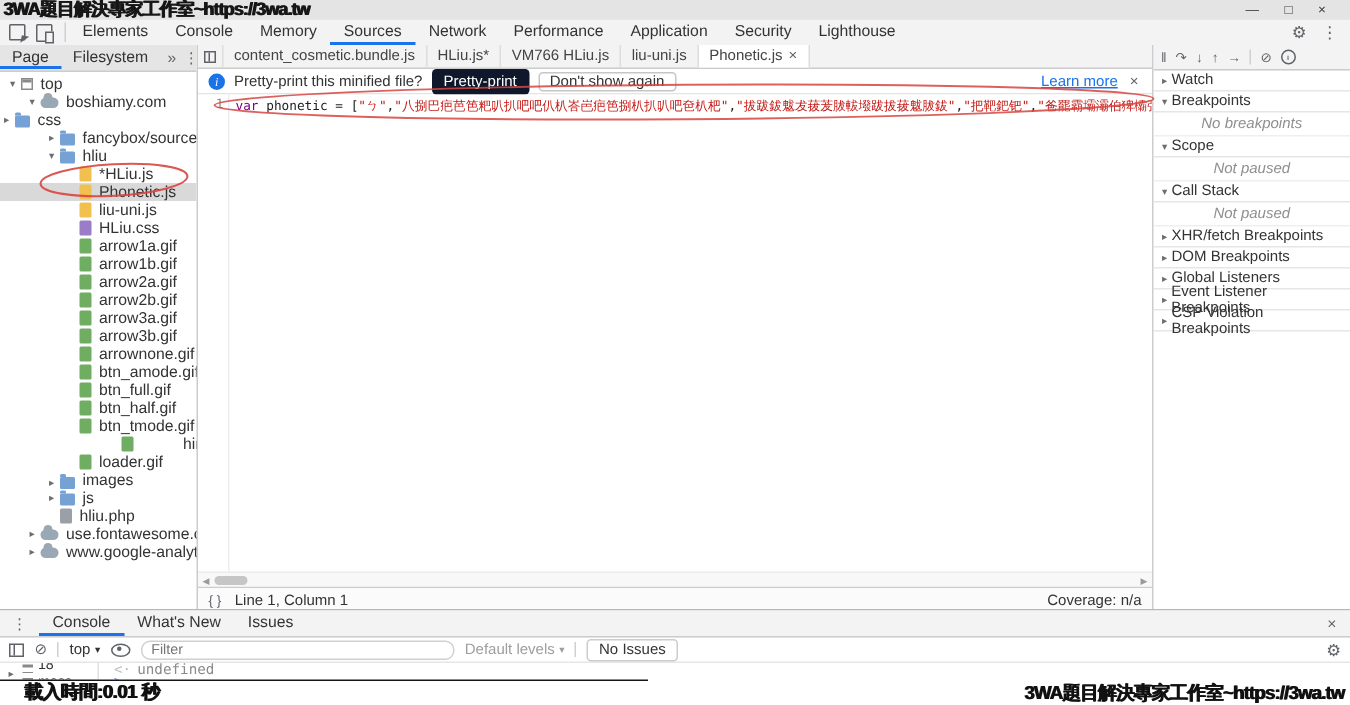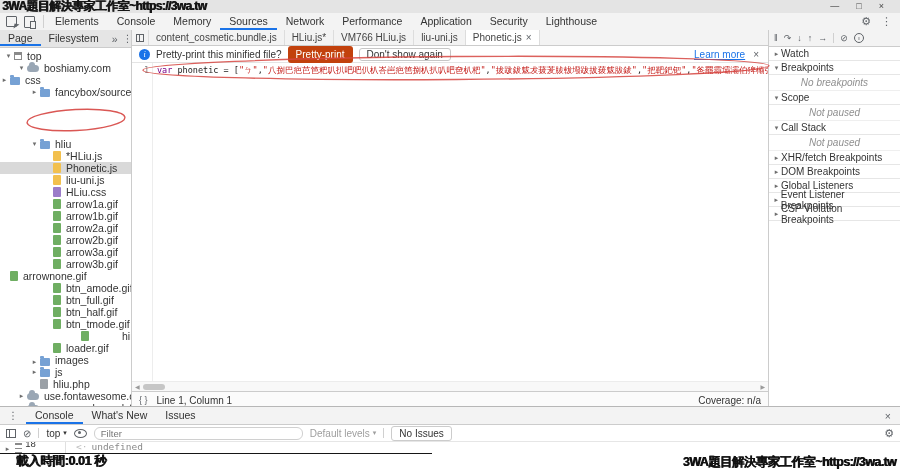--- a/index.html
+++ b/index.html
@@ -54,21 +54,21 @@
   .src-tabs{height:15px;background:#f3f3f3;border-bottom:1px solid #ccc;display:flex;align-items:stretch;font-size:10px;color:#444;}
   .navigator-btn{width:16px;display:flex;align-items:center;justify-content:center;border-right:1px solid #ddd;color:#5f6368;}
   .nav-glyph{width:8px;height:8px;border:1px solid #5f6368;position:relative;box-sizing:border-box;}
   .nav-glyph::before{content:"";position:absolute;left:2px;top:0;bottom:0;width:1px;background:#5f6368;}
   .src-tab{display:flex;align-items:center;gap:4px;padding:0 7px;border-right:1px solid #ddd;white-space:nowrap;}
   .src-tab.active{background:#fff;}
   .tab-close{color:#5f6368;}
   .infobar{height:17px;background:#fff;border-bottom:1px solid #e4e4e4;display:flex;align-items:center;gap:6px;padding:0 7px;font-size:10px;box-sizing:border-box;}
   .info-icon{width:11px;height:11px;flex:none;border-radius:50%;background:#1a73e8;color:#fff;font-size:8px;
              display:flex;align-items:center;justify-content:center;font-style:italic;font-family:"Liberation Serif",serif;}
-  .pp-btn{background:#c2410c;color:#fff;border-radius:3px;padding:3px 8px;}
+  .pp-btn{background:#0f172a;color:#fff;border-radius:3px;padding:3px 8px;}
   .ds-btn{border:1px solid #c6c6c6;border-radius:3px;padding:0 7px;color:#333;}
   .learn-more{margin-left:auto;color:#1a73e8;text-decoration:underline;}
   .info-close{color:#5f6368;padding:0 2px;}
   .code-area{position:relative;height:318px;display:flex;overflow:hidden;background:#fff;}
   .gutter{width:17px;flex:none;border-right:1px solid #ededed;text-align:right;padding:2px 3px 0 0;
           font:8.5px "DejaVu Sans Mono",monospace;color:#888;}
   .code-line{flex:1;overflow:hidden;white-space:nowrap;padding:2px 0 0 4px;font:8.5px "DejaVu Sans Mono",monospace;}
   .tok-keyword{color:#770088;} .tok-plain{color:#222;} .tok-string{color:#c41a16;}
   .hscroll{height:9px;background:#f8f8f8;border-top:1px solid #ececec;display:flex;align-items:center;position:relative;}
   .scroll-arrow{font-size:6px;color:#9a9a9a;padding:0 3px;}
@@ -176,21 +176,21 @@
         <div class="tree-row" style="">
           <span class="expander">▸</span>
           <span class="ticon ticon-folder"></span>
           <span class="tree-label">css</span>
         </div>
         <div class="tree-row" style="padding-left: 30px;">
           <span class="expander">▸</span>
           <span class="ticon ticon-folder"></span>
           <span class="tree-label">fancybox/source</span>
         </div>
-        <div class="tree-row" style="padding-left: 30px; margin-top: 40px;">
+        <div class="tree-row" style="padding-left: 30px;">
           <span class="expander">▾</span>
           <span class="ticon ticon-folder"></span>
           <span class="tree-label">hliu</span>
         </div>
         <div class="tree-row" style="padding-left: 43px;">
           <span class="expander"></span>
           <span class="ticon ticon-js"></span>
           <span class="tree-label">*HLiu.js</span>
         </div>
         <div class="tree-row selected" style="padding-left: 43px;">
@@ -231,21 +231,21 @@
         <div class="tree-row" style="padding-left: 43px;">
           <span class="expander"></span>
           <span class="ticon ticon-img"></span>
           <span class="tree-label">arrow3a.gif</span>
         </div>
         <div class="tree-row" style="padding-left: 43px;">
           <span class="expander"></span>
           <span class="ticon ticon-img"></span>
           <span class="tree-label">arrow3b.gif</span>
         </div>
-        <div class="tree-row" style="">
+        <div class="tree-row" style="padding-left: 43px;">
           <span class="expander"></span>
           <span class="ticon ticon-img"></span>
           <span class="tree-label">arrownone.gif</span>
         </div>
         <div class="tree-row" style="padding-left: 43px;">
           <span class="expander"></span>
           <span class="ticon ticon-img"></span>
           <span class="tree-label">btn_amode.gif</span>
         </div>
         <div class="tree-row" style="padding-left: 43px;">

